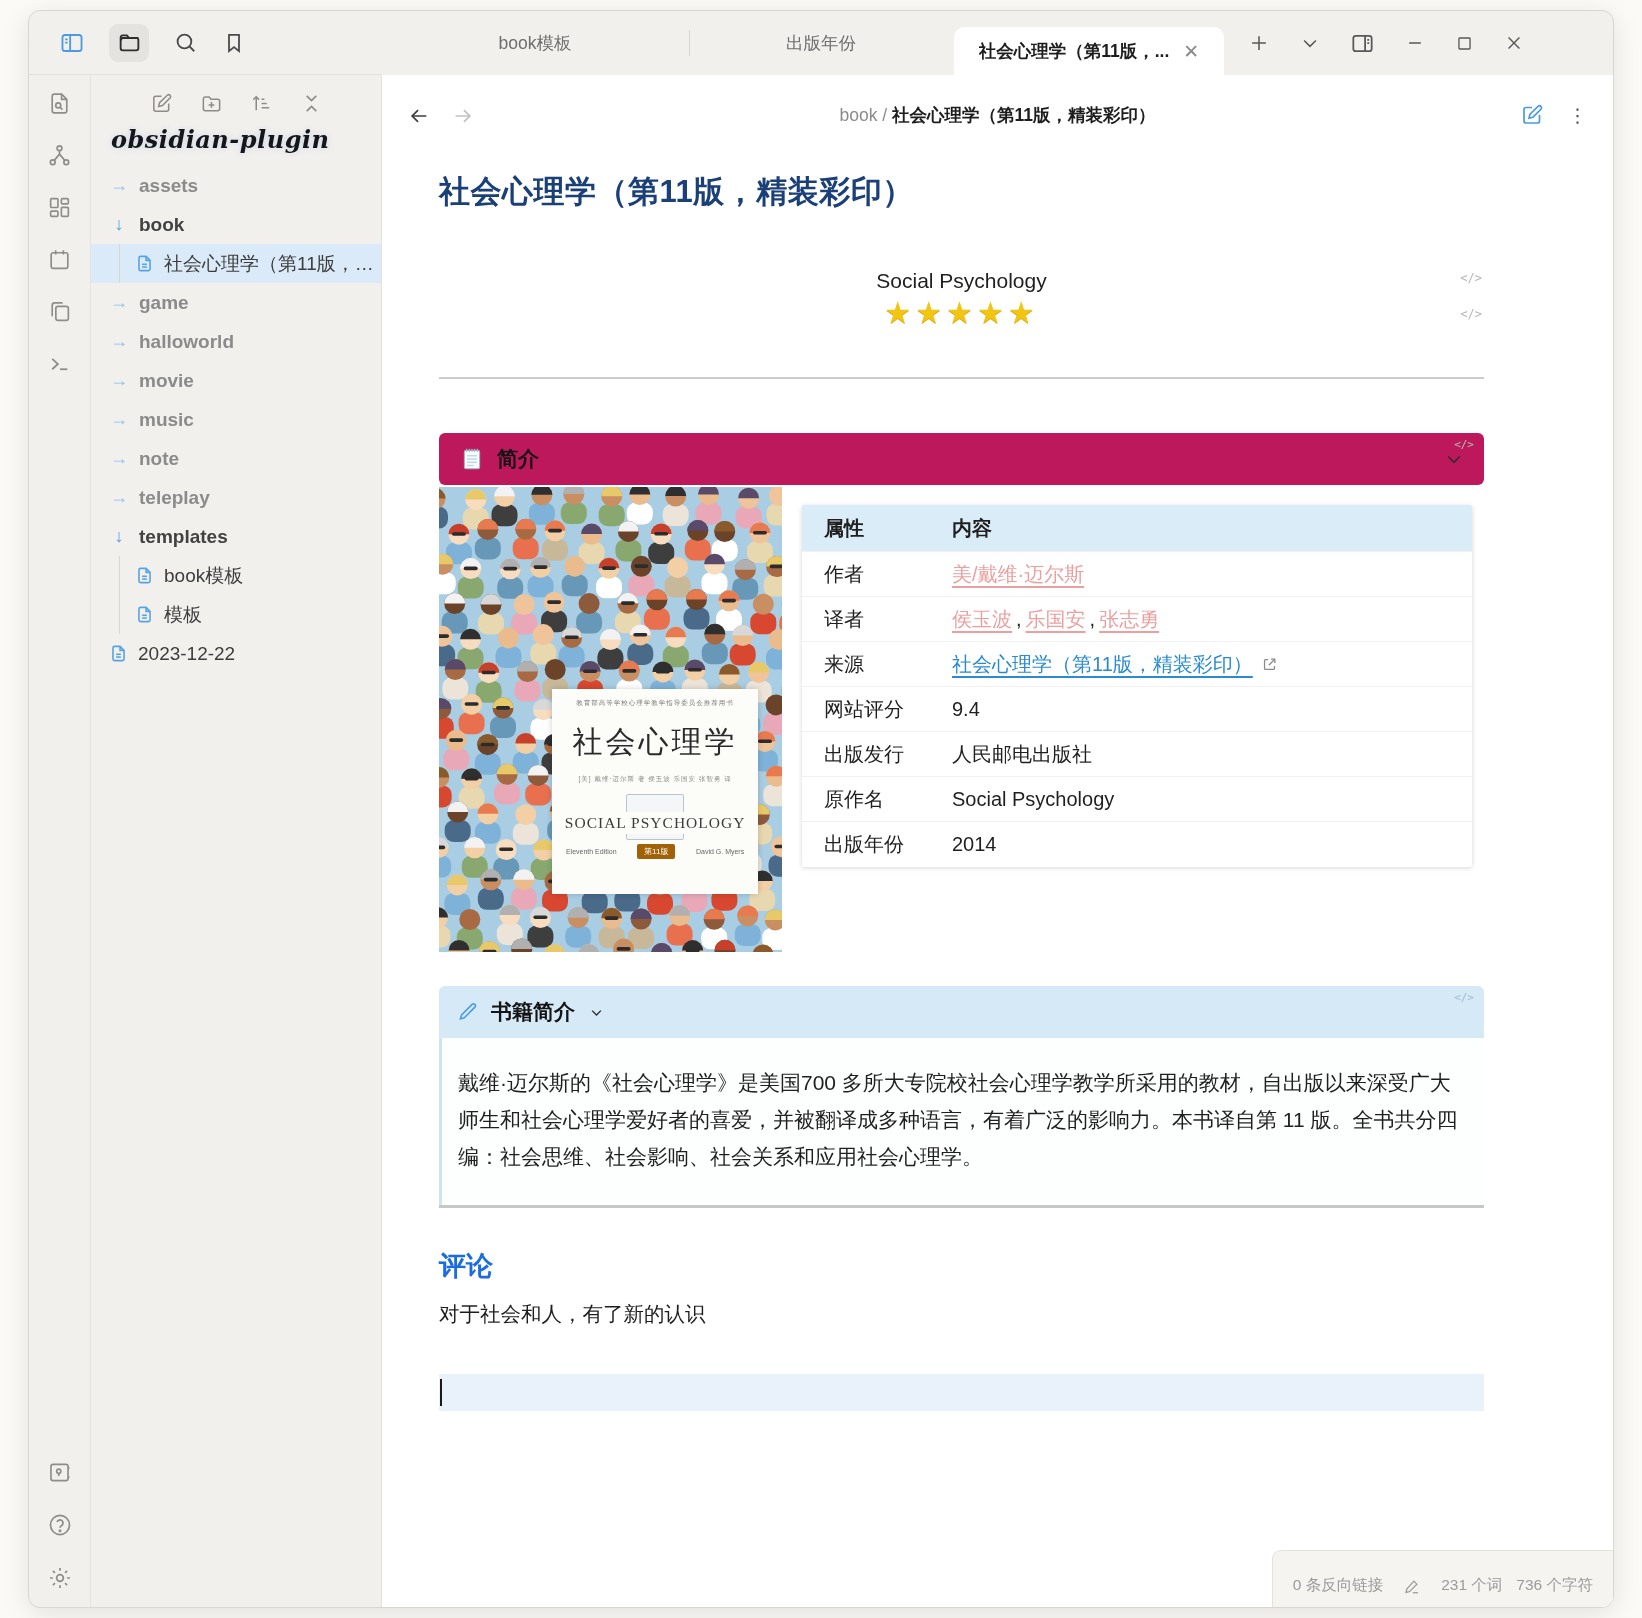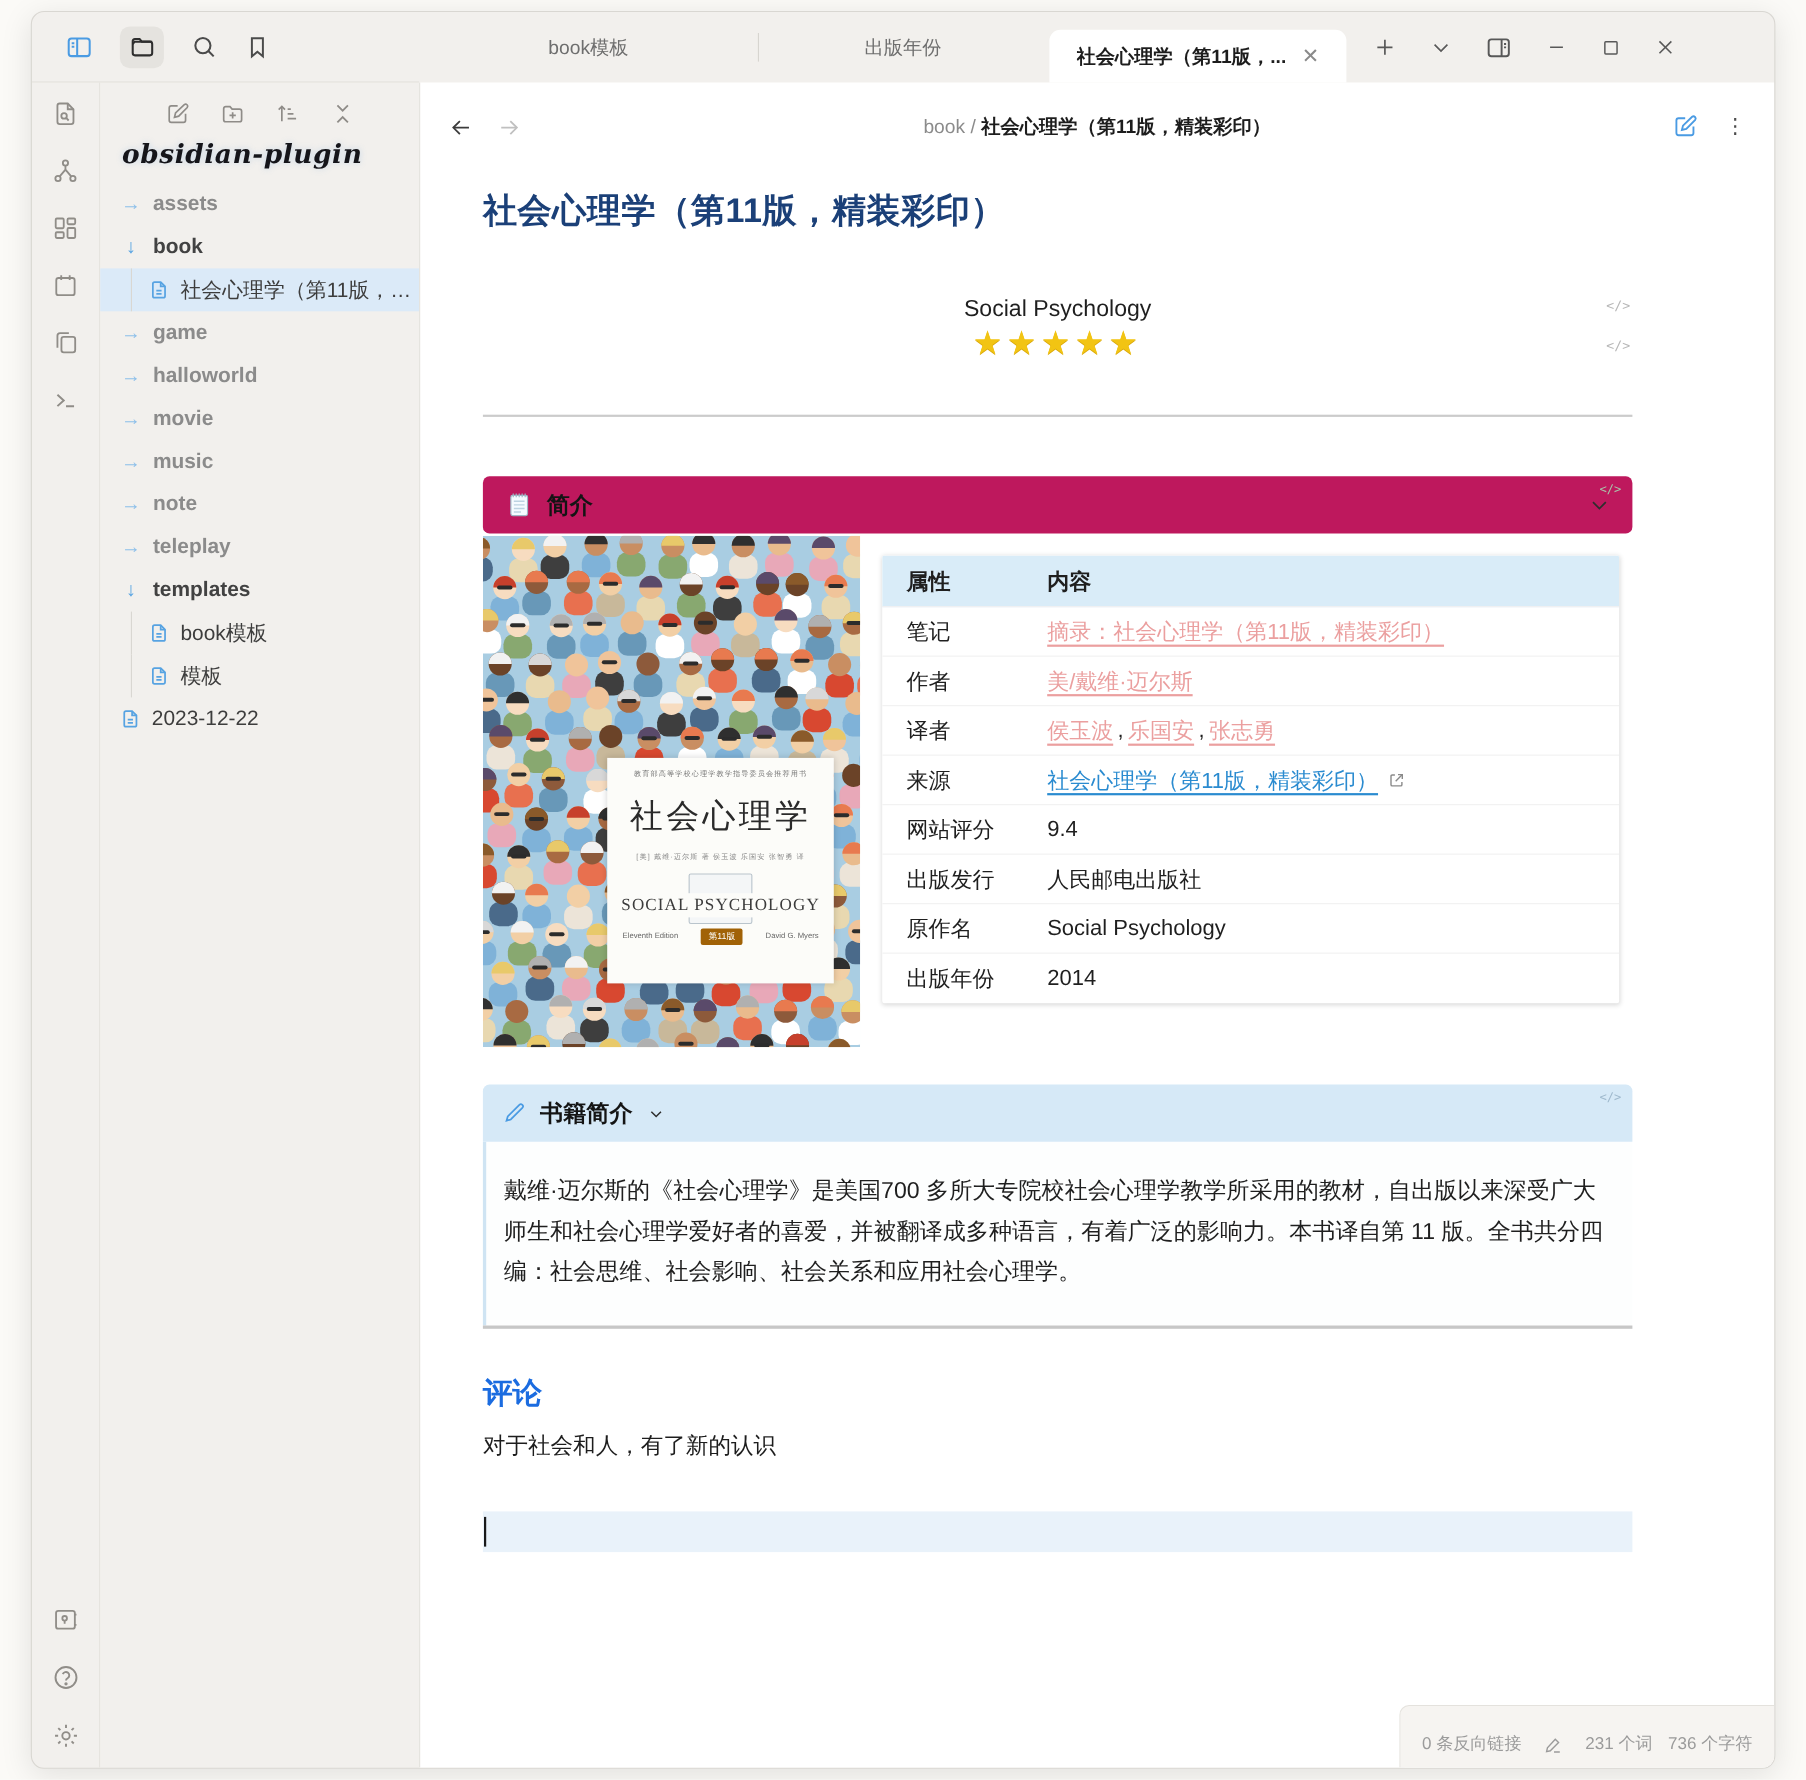--- a/index.html
+++ b/index.html
@@ -995,26 +995,20 @@
               </div>
             </div>
 
             <div class="props-card">
               <div class="prow phead">
                 <div class="pkey">属性</div>
                 <div class="pval">内容</div>
               </div>
               <div id="props-rows">
                   <div class="prow">
-                    <div class="pkey">笔记</div>
-                    <div class="pval">
-                      <a class="link-pink">摘录：社会心理学（第11版，精装彩印）</a>
-                    </div>
-                  </div>
-                  <div class="prow">
                     <div class="pkey">作者</div>
                     <div class="pval">
                       <a class="link-pink">美/戴维·迈尔斯</a>
                     </div>
                   </div>
                   <div class="prow">
                     <div class="pkey">译者</div>
                     <div class="pval">
                       <a class="link-pink">侯玉波</a>
                       <span>,</span>

